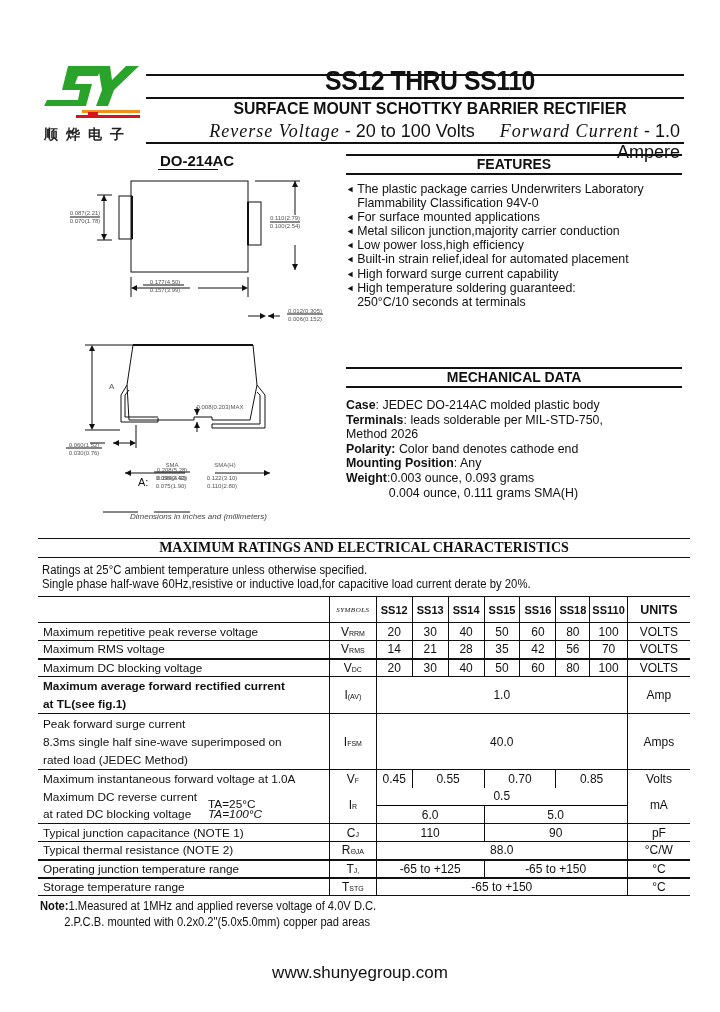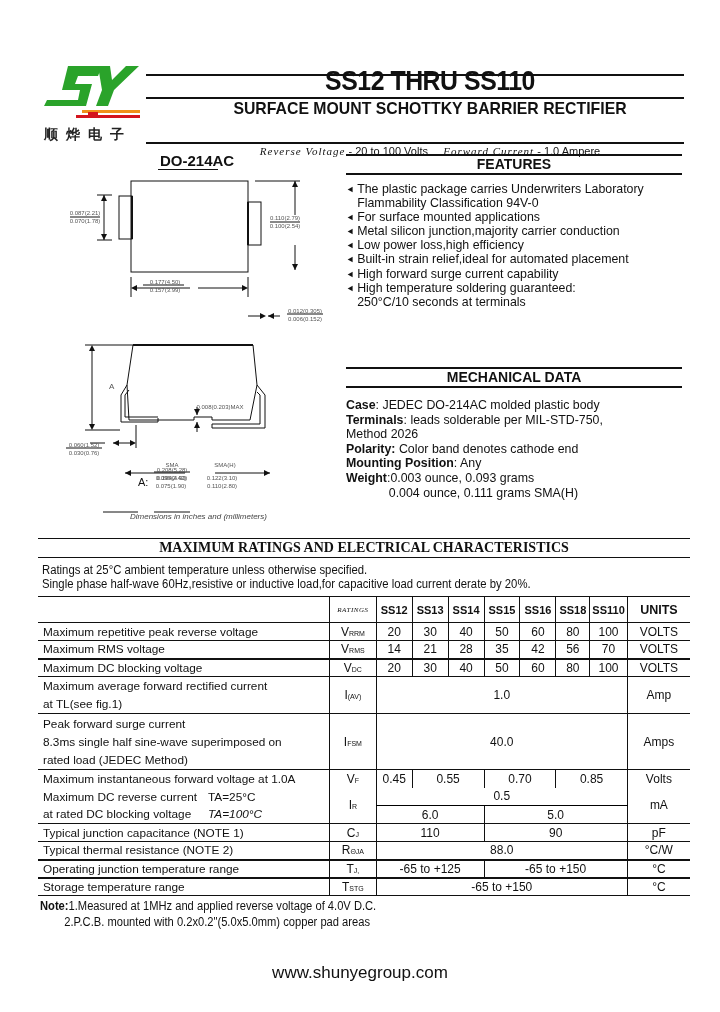--- a/index.html
+++ b/index.html
@@ -4,21 +4,21 @@
 <style>
   * { box-sizing: border-box; margin: 0; padding: 0; }
   body { width: 720px; height: 1012px; background: #fff; position: relative; font-family: "Liberation Sans", sans-serif; color: #111; overflow: hidden; }
   .abs { position: absolute; }
   .hr { position: absolute; background: #111; }
   
   .logo { left: 40px; top: 62px; width: 100px; height: 85px; }
   .logo-cn { position: absolute; left: 4px; top: 64px; font-family: "DejaVu Sans", sans-serif; font-size: 14px; letter-spacing: 8px; font-weight: bold; color: #222; }
   .title { left: 180px; top: 66px; width: 500px; text-align: center; font-size: 27px; font-weight: bold; letter-spacing: -0.5px; transform: scaleX(0.92); }
   .subtitle { left: 180px; top: 99px; width: 500px; text-align: center; font-size: 17px; font-weight: bold; transform: scaleX(0.93); }
-  .subline { left: 180px; top: 121px; width: 500px; text-align: center; font-size: 11px; margin-top: 24px; }
+  .subline { left: 180px; top: 121px; width: 500px; text-align: right; font-size: 18px; }
   .subline .it { font-family: "Liberation Serif", serif; font-style: italic; letter-spacing: 1px; }
   .pkg-title { left: 160px; top: 152px; font-size: 15px; font-weight: bold; }
   .sec-title { font-size: 14px; font-weight: bold; text-align: center; }
   .features { left: 346px; top: 182px; font-size: 13.3px; line-height: 14.1px; transform-origin: left top; transform: scaleX(0.93); white-space: nowrap; }
   .features .item { position: relative; padding-left: 12px; }
   .features .bullet { position: absolute; left: 0; top: 0; font-size: 9px; }
   .mech { left: 346px; top: 398px; font-size: 13.3px; line-height: 14.6px; transform-origin: left top; transform: scaleX(0.93); white-space: nowrap; }
   .mech b { font-weight: bold; }
   .dim-note { left: 130px; top: 512px; font-size: 8px; font-style: italic; color: #444; }
   .dimtxt { font-size: 6px; color: #555; text-align: center; line-height: 8px; }
@@ -225,21 +225,21 @@
       <col style="width:36px">
       <col style="width:36px">
       <col style="width:36px">
       <col style="width:34px">
       <col style="width:36px">
     <col style="width:63px">
   </colgroup>
   <tbody>
       <tr class="hdr" style="border-top:1px solid #111;">
     <td class="lbl"></td>
-    <td class="sym">RATINGS</td>
+    <td class="sym">SYMBOLS</td>
     <td>SS12</td>
     <td>SS13</td>
     <td>SS14</td>
     <td>SS15</td>
     <td>SS16</td>
     <td>SS18</td>
     <td>SS110</td>
     <td class="units">UNITS</td>
   </tr>
   <tr>
@@ -272,21 +272,21 @@
     <td>20</td>
         <td>30</td>
         <td>40</td>
         <td>50</td>
         <td>60</td>
         <td>80</td>
         <td>100</td>
     <td>VOLTS</td>
   </tr>
   <tr>
-    <td class="lbl" style="height:36px; line-height:18px;">
+    <td class="lbl" style="height:36px; line-height:18px;font-weight:bold;">
           <div>Maximum average forward rectified current</div>
           <div>at TL(see fig.1)</div>
         </td>
     <td class="symcell"><span>I</span><sub>(AV)</sub></td>
     <td colspan="7">1.0</td>
     <td>Amp</td>
   </tr>
   <tr>
     <td class="lbl" style="height:56px; line-height:18px;">
           <div>Peak forward surge current</div>
@@ -300,21 +300,21 @@
   <tr style="border-bottom:none;">
     <td class="lbl">Maximum instantaneous forward voltage at 1.0A</td>
     <td class="symcell"><span>V</span><sub>F</sub></td>
     <td>0.45</td>
     <td colspan="2">0.55</td>
     <td colspan="2">0.70</td>
     <td colspan="2">0.85</td>
     <td>Volts</td>
   </tr>
   <tr style="border-bottom:none;">
-    <td class="lbl"><span>Maximum DC reverse current</span><span style="position:absolute; left:170px;">TA=25°C</span></td>
+    <td class="lbl"><span>Maximum DC reverse current</span><span style="position:absolute; left:170px;margin-top:7px;">TA=25°C</span></td>
     <td class="symcell" rowspan="2"><span>I</span><sub>R</sub></td>
     <td colspan="7" style="border-bottom:1px solid #000000;">0.5</td>
     <td rowspan="2">mA</td>
   </tr>
   <tr>
     <td class="lbl"><span>at rated DC blocking voltage</span><span style="position:absolute; left:170px;font-style:italic;">TA=100°C</span></td>
     <td colspan="3">6.0</td>
     <td colspan="4">5.0</td>
   </tr>
   <tr>

